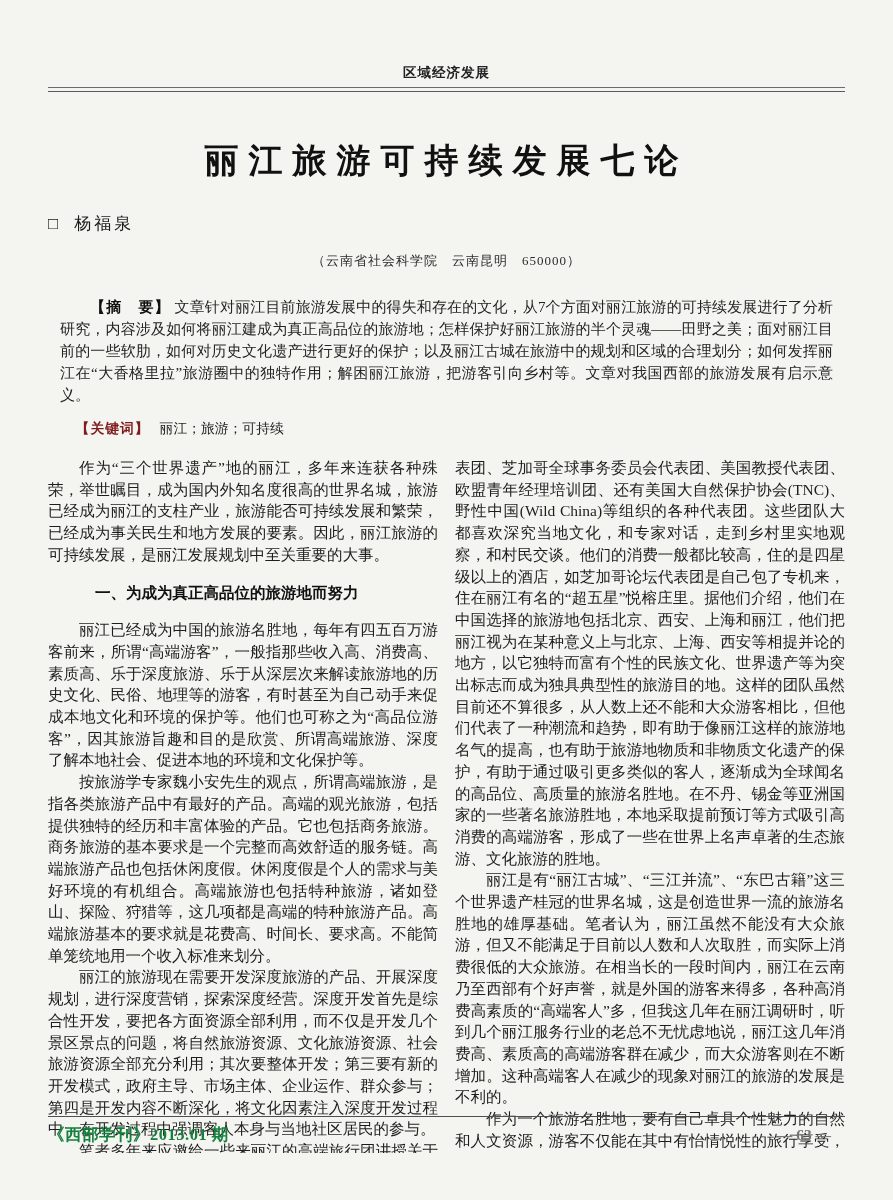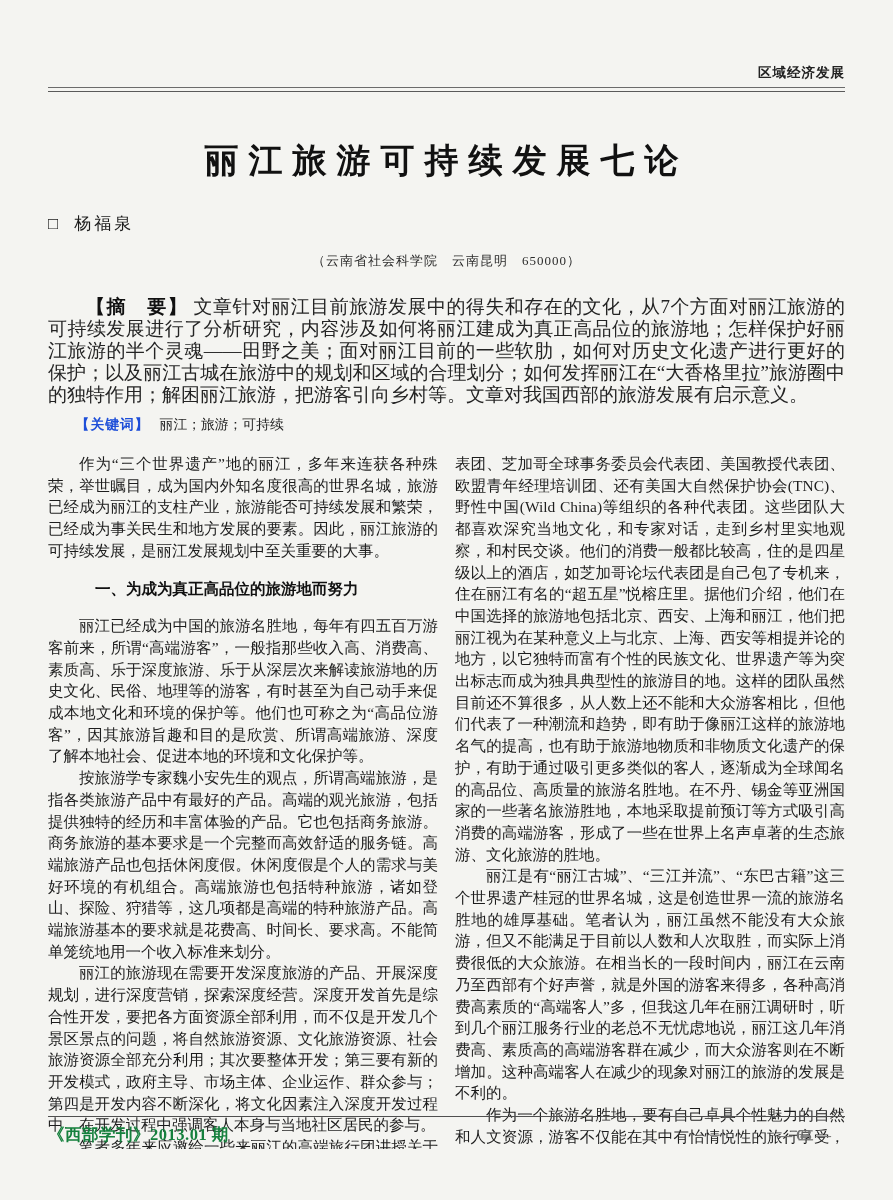--- a/index.html
+++ b/index.html
@@ -6,42 +6,42 @@
   .page{
     width:893px;height:1200px;margin:0 auto;position:relative;
     background:#f4f4f1;
     color:#1b1b1b;
     font-family:"Liberation Serif","DejaVu Serif",serif;
     box-sizing:border-box;
     padding:64px 48px 0 48px;
     overflow:hidden;
   }
   .running-head{
-    text-align:right;
+    text-align:center;
     font-family:Liberation Sans, sans-serif;
     font-weight:bold;font-size:13.5px;letter-spacing:1px;
     padding-bottom:5px;color:#222;
   }
   .head-rule{height:3px;border-top:1px solid #6b6b6b;border-bottom:1px solid #5a5a5a;}
   .article-title{
     margin-top:46px;text-align:center;
     font-size:34px;font-weight:bold;letter-spacing:10px;color:#111;
     white-space:nowrap;
   }
   .author-line{margin-top:28px;text-align:left;font-size:17px;letter-spacing:3px;}
   .author-line .marker{display:inline-block;margin-right:16px;letter-spacing:0;}
   .affiliation{margin-top:17px;text-align:center;font-size:13px;letter-spacing:1px;color:#2a2a2a;}
   .abstract-block{margin-top:26px;}
   .abs-p{
-    margin:0;font-size:19px;line-height:22px;text-align:justify;
+    margin:12px;font-size:15px;line-height:22px;text-align:justify;
     text-indent:2em;color:#242424;
   }
   .abs-p .lbl{font-weight:bold;letter-spacing:1px;color:#111;}
   .kw-p{margin:8px 0 0 0;font-size:13.8px;line-height:22px;text-indent:2em;color:#242424;}
-  .kw-p .lbl{font-weight:bold;letter-spacing:1px;color:#1d4ed8;margin-right:10px;}
+  .kw-p .lbl{font-weight:bold;letter-spacing:1px;color:#7f1d1d;margin-right:10px;}
   .columns{
     display:flex;gap:17px;margin-top:17px;height:696px;overflow:hidden;
   }
   .col{flex:1;min-width:0;font-size:15.5px;line-height:21.7px;text-align:justify;color:#1d1d1d;}
   .para{text-indent:2em;margin:0;}
   .cont{text-indent:0;margin:0;}
   .heading{text-indent:2em;margin:16px;font-weight:bold;color:#111;}
   .footer{
     position:absolute;left:48px;right:48px;top:1116px;
     border-top:1px solid #4f4f4f;

